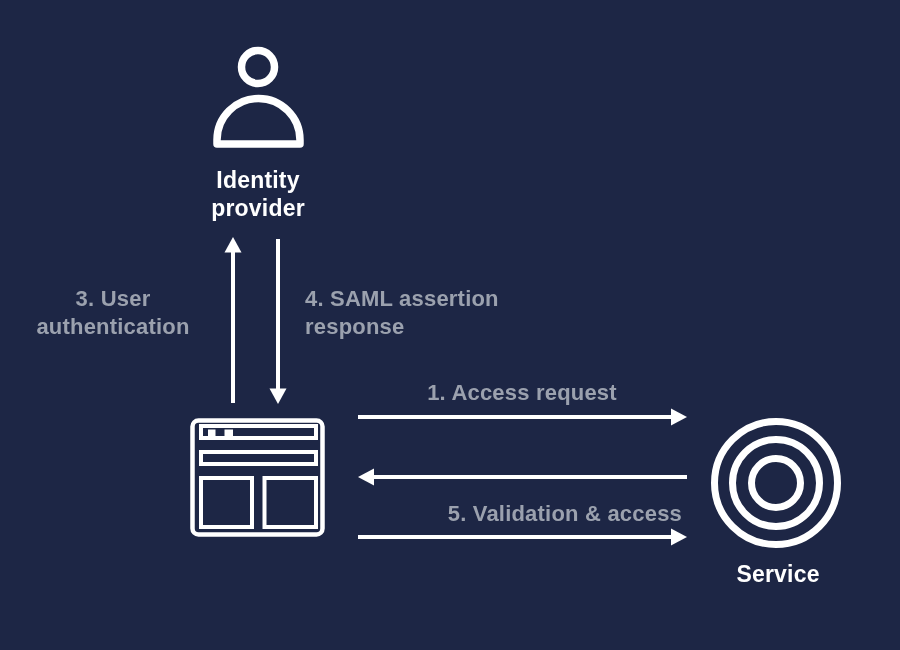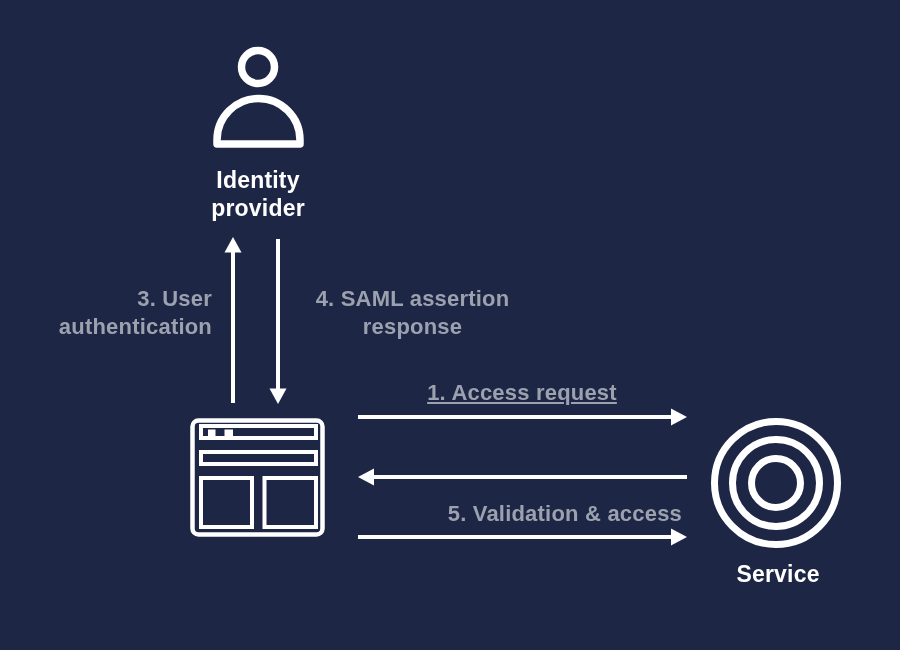--- a/index.html
+++ b/index.html
@@ -27,23 +27,23 @@
     line-height: 28px;
     text-align: center;
   }
   .step-label {
     color: #9ba1ae;
     font-size: 22px;
     line-height: 28px;
   }
   .lbl-identity { left: 193px; top: 166px; width: 130px; }
   .lbl-service  { left: 698px; top: 560px; width: 160px; }
-  .lbl-step3 { left: 2px;   top: 285px; width: 210px; text-align: right; }
-  .lbl-step4 { left: 305px; top: 285px; width: 215px; text-align: center; }
-  .lbl-step1 { left: 362px; top: 379px; width: 320px; text-align: center; text-decoration: underline; }
+  .lbl-step3 { left: 8px;   top: 285px; width: 210px; text-align: center; }
+  .lbl-step4 { left: 305px; top: 285px; width: 215px; text-align: left; }
+  .lbl-step1 { left: 362px; top: 379px; width: 320px; text-align: center; }
   .lbl-step2 { left: 342px; top: 440px; width: 360px; text-align: center; }
   .lbl-step5 { left: 362px; top: 500px; width: 320px; text-align: right; }
 </style>
 </head>
 <body>
 
 <div id="stage">
 
   <svg id="diagram-svg" viewBox="0 0 900 650" xmlns="http://www.w3.org/2000/svg">
 

